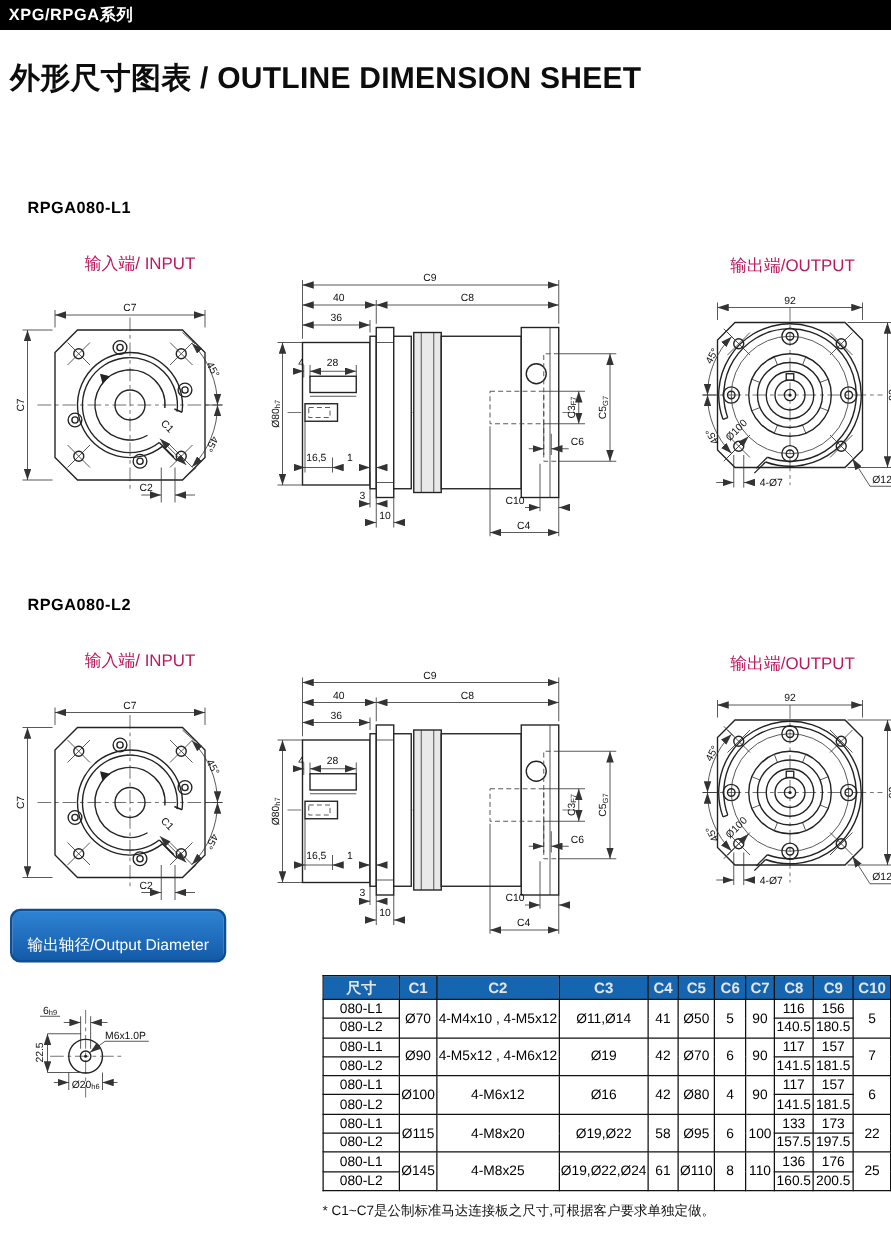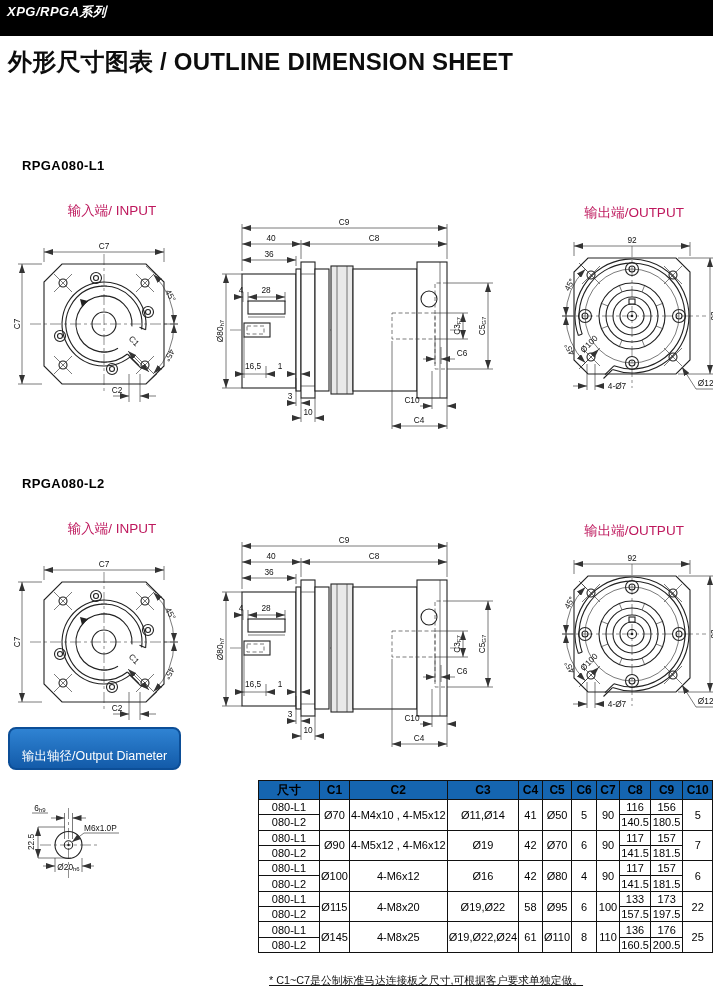--- a/index.html
+++ b/index.html
@@ -1,41 +1,41 @@
 <!DOCTYPE html>
 <html style="--table-header-bg: #1565b0; --badge-light: #2f83d3; --badge-dark: #135ba9;"><head>
 <meta charset="utf-8">
 <style>
   html,body{margin:0;padding:0;background:#fff;}
   body{position:relative;width:713px;height:1003px;font-family:"Liberation Sans",sans-serif;overflow:hidden;}
   .abs{position:absolute;}
-  .topbar{left:0;top:0;width:713px;height:36px;background:#000;font-style:italic;}
+  .topbar{left:0;top:0;width:713px;height:24px;background:#000;}
   .topbar .tag{position:absolute;left:7px;top:3px;color:#fff;font-size:13px;font-weight:bold;letter-spacing:.5px;}
   .title{left:8px;top:46px;font-size:24px;font-weight:bold;color:#0d0d0d;letter-spacing:.2px;}
   .section-slot{left:14px;width:583px;height:305px;margin-top:48px;}
   .model{left:8px;top:0;font-size:13px;font-weight:bold;color:#000;letter-spacing:.4px;}
   .view-label{top:44px;width:160px;text-align:center;font-size:13.5px;color:#be185d;}
   .in-label{left:18px;}
   .out-label{left:540px;top:46px;}
   svg{overflow:visible;}
   svg text{font-family:"Liberation Sans",sans-serif;font-size:8.3px;fill:#111;}
   .sub{font-size:6px;}
   .ol{fill:none;stroke:#222;stroke-width:1.1;}
   .olw{fill:#fff;stroke:#222;stroke-width:1.1;}
   .gray{fill:#e9e9e9;stroke:#222;stroke-width:1.1;}
   .thin{fill:none;stroke:#333;stroke-width:.65;}
   .dim{fill:none;stroke:#333;stroke-width:.65;}
   .cl{fill:none;stroke:#444;stroke-width:.6;stroke-dasharray:11 3 3 3;}
   .dash{fill:none;stroke:#444;stroke-width:.7;stroke-dasharray:4 2.5;}
   .badge{left:8px;top:727px;background:linear-gradient(var(--badge-light,#2f83d3),var(--badge-dark,#135ba9));border:2px solid #0c4e97;border-radius:8px;color:#fff;font-size:12.5px;padding:19px 12px 3px 12px;}
   table{position:absolute;left:258px;top:780px;border-collapse:collapse;table-layout:fixed;}
-  th{background:var(--table-header-bg,#1565b0);color:#000000;font-size:12px;font-weight:bold;border:1px solid #111;height:18px;padding:0;margin-left:29px;}
+  th{background:var(--table-header-bg,#1565b0);color:#e5e5e5;font-size:12px;font-weight:bold;border:1px solid #111;height:18px;padding:0;margin-left:29px;}
   td{border:1px solid #111;font-size:11px;text-align:center;height:14.3px;padding:0 1px;color:#000;white-space:nowrap;}
   .notes{left:257px;top:961px;font-size:10.8px;color:#111;line-height:1.45;}
-  .notes p{margin:12px;text-decoration:underline;}
+  .notes p{margin:1px;}
 </style>
 </head>
 <body>
 
 <svg width="0" height="0" style="position:absolute" aria-hidden="true">
   <defs>
     <marker id="ah" markerWidth="9" markerHeight="6" refX="9" refY="3" orient="auto-start-reverse" markerUnits="userSpaceOnUse">
       <path d="M0,0 L9,3 L0,6 Z" fill="#333"></path>
     </marker>
   </defs>

